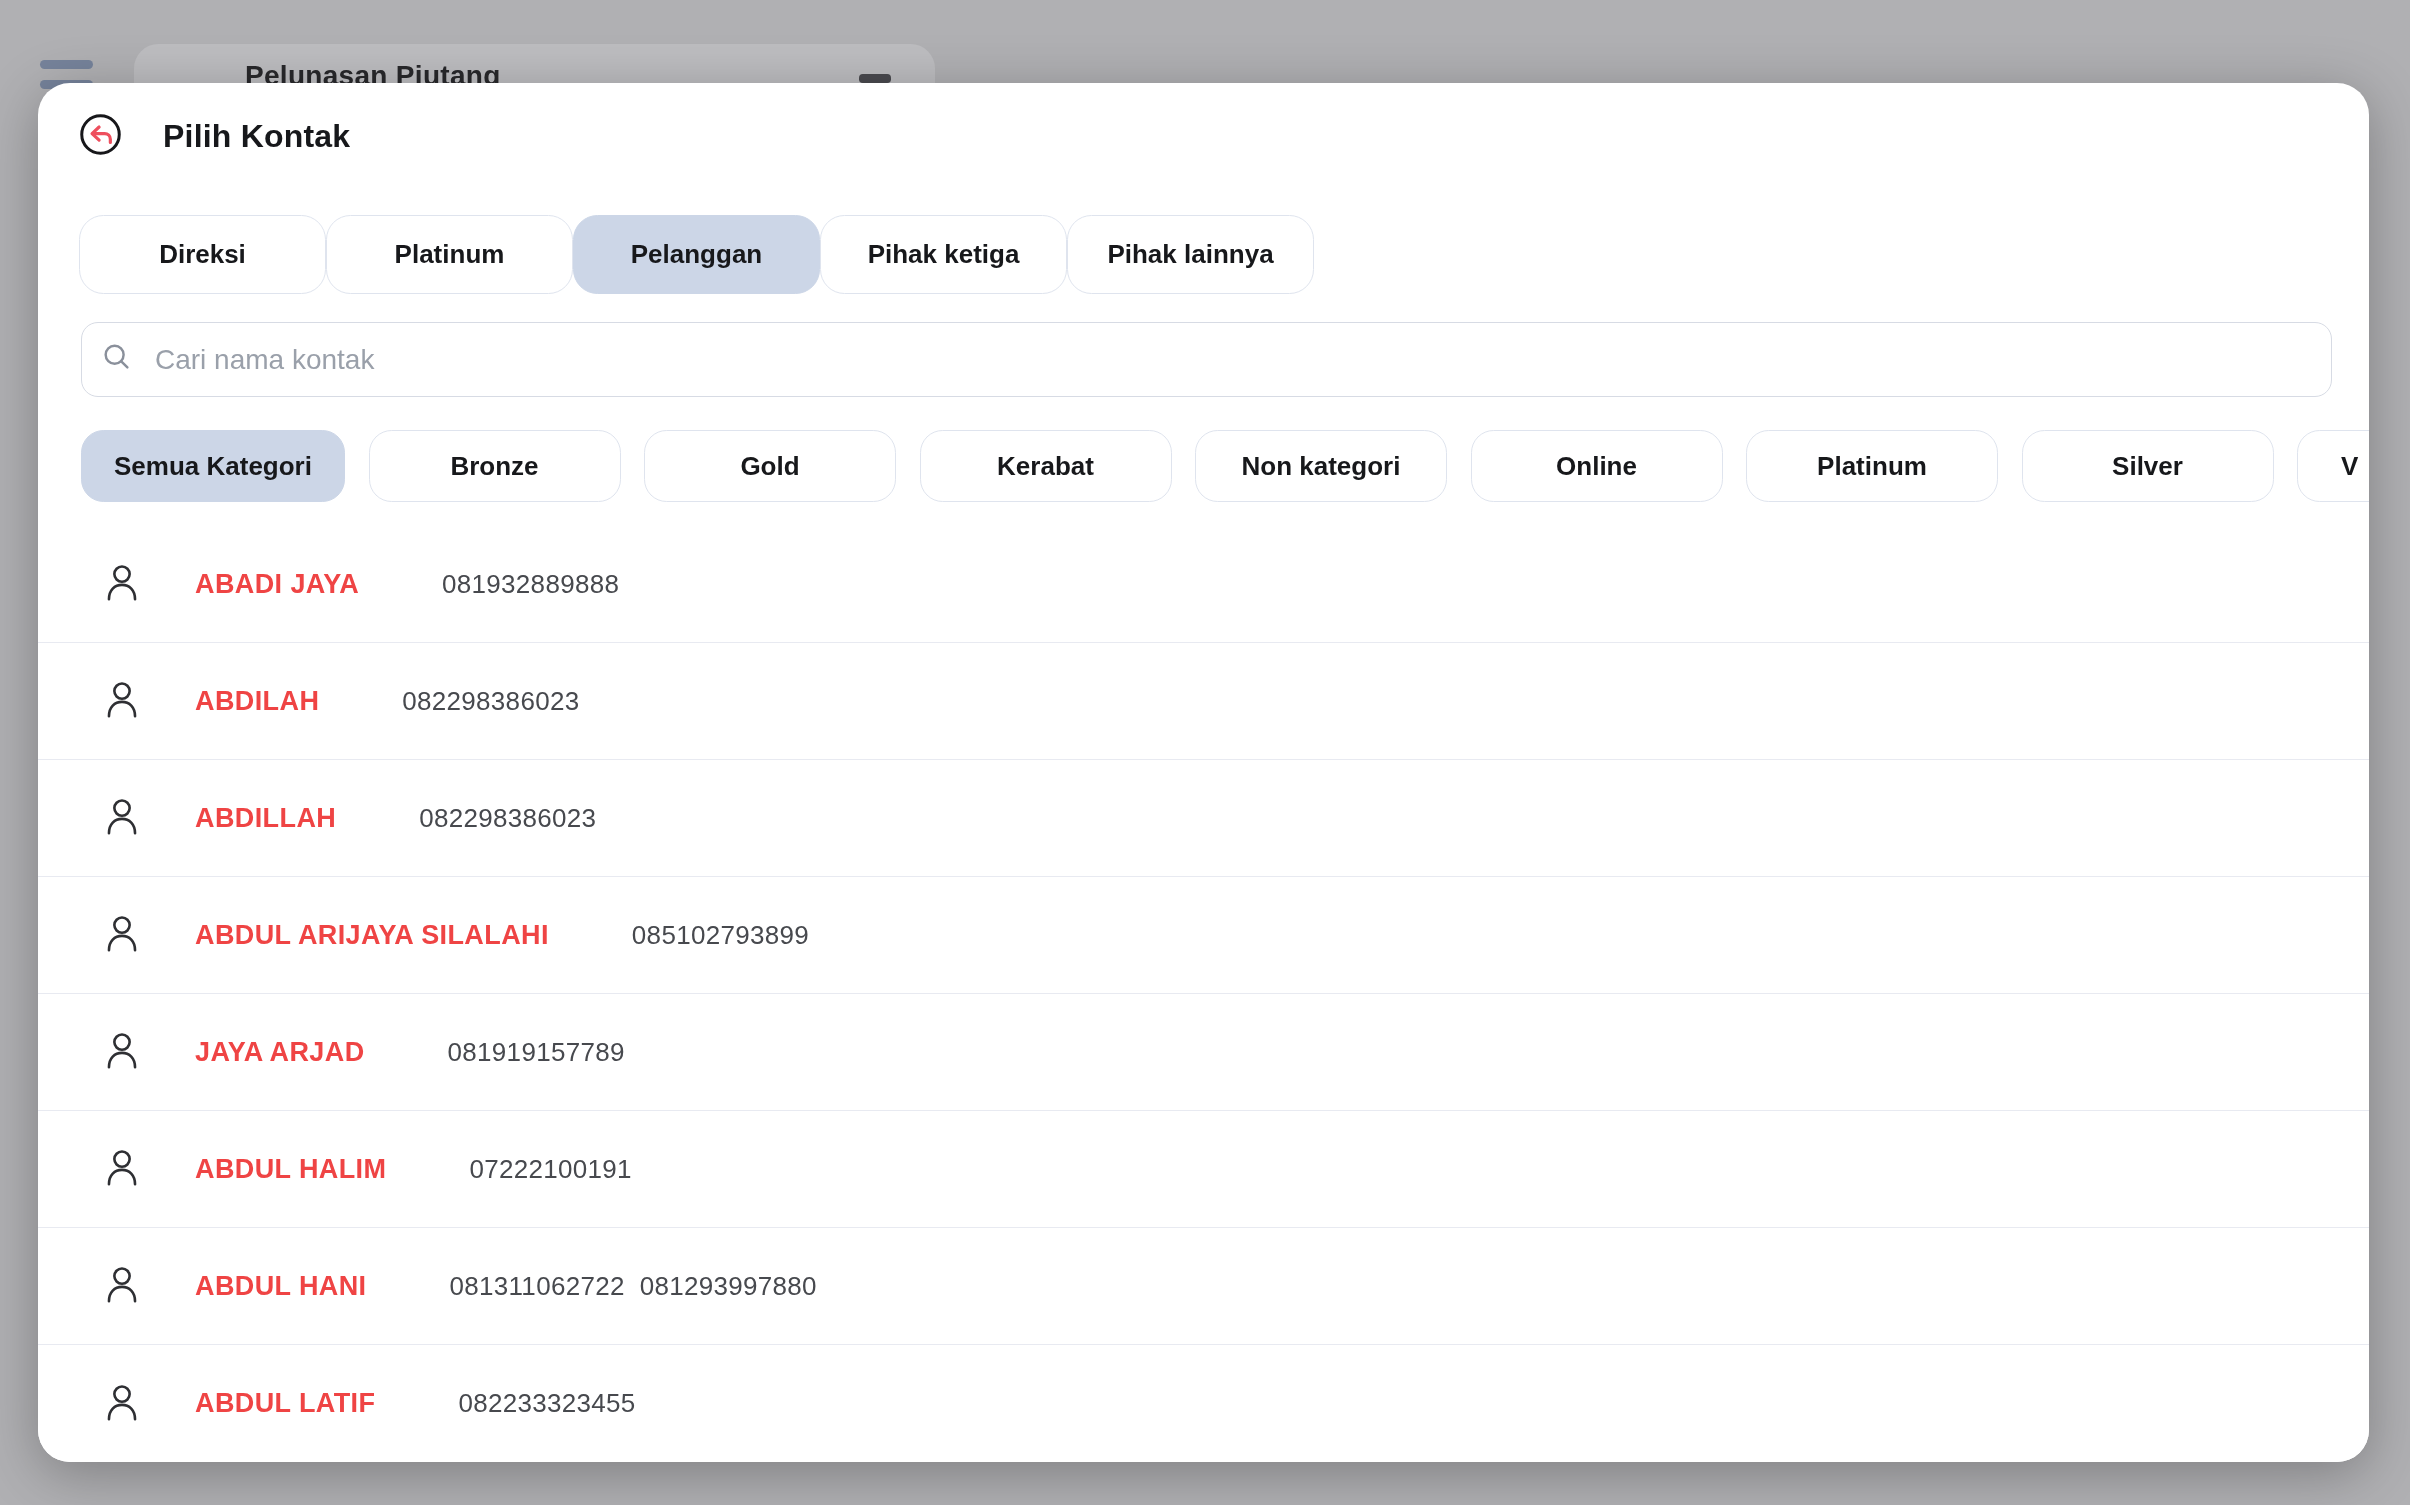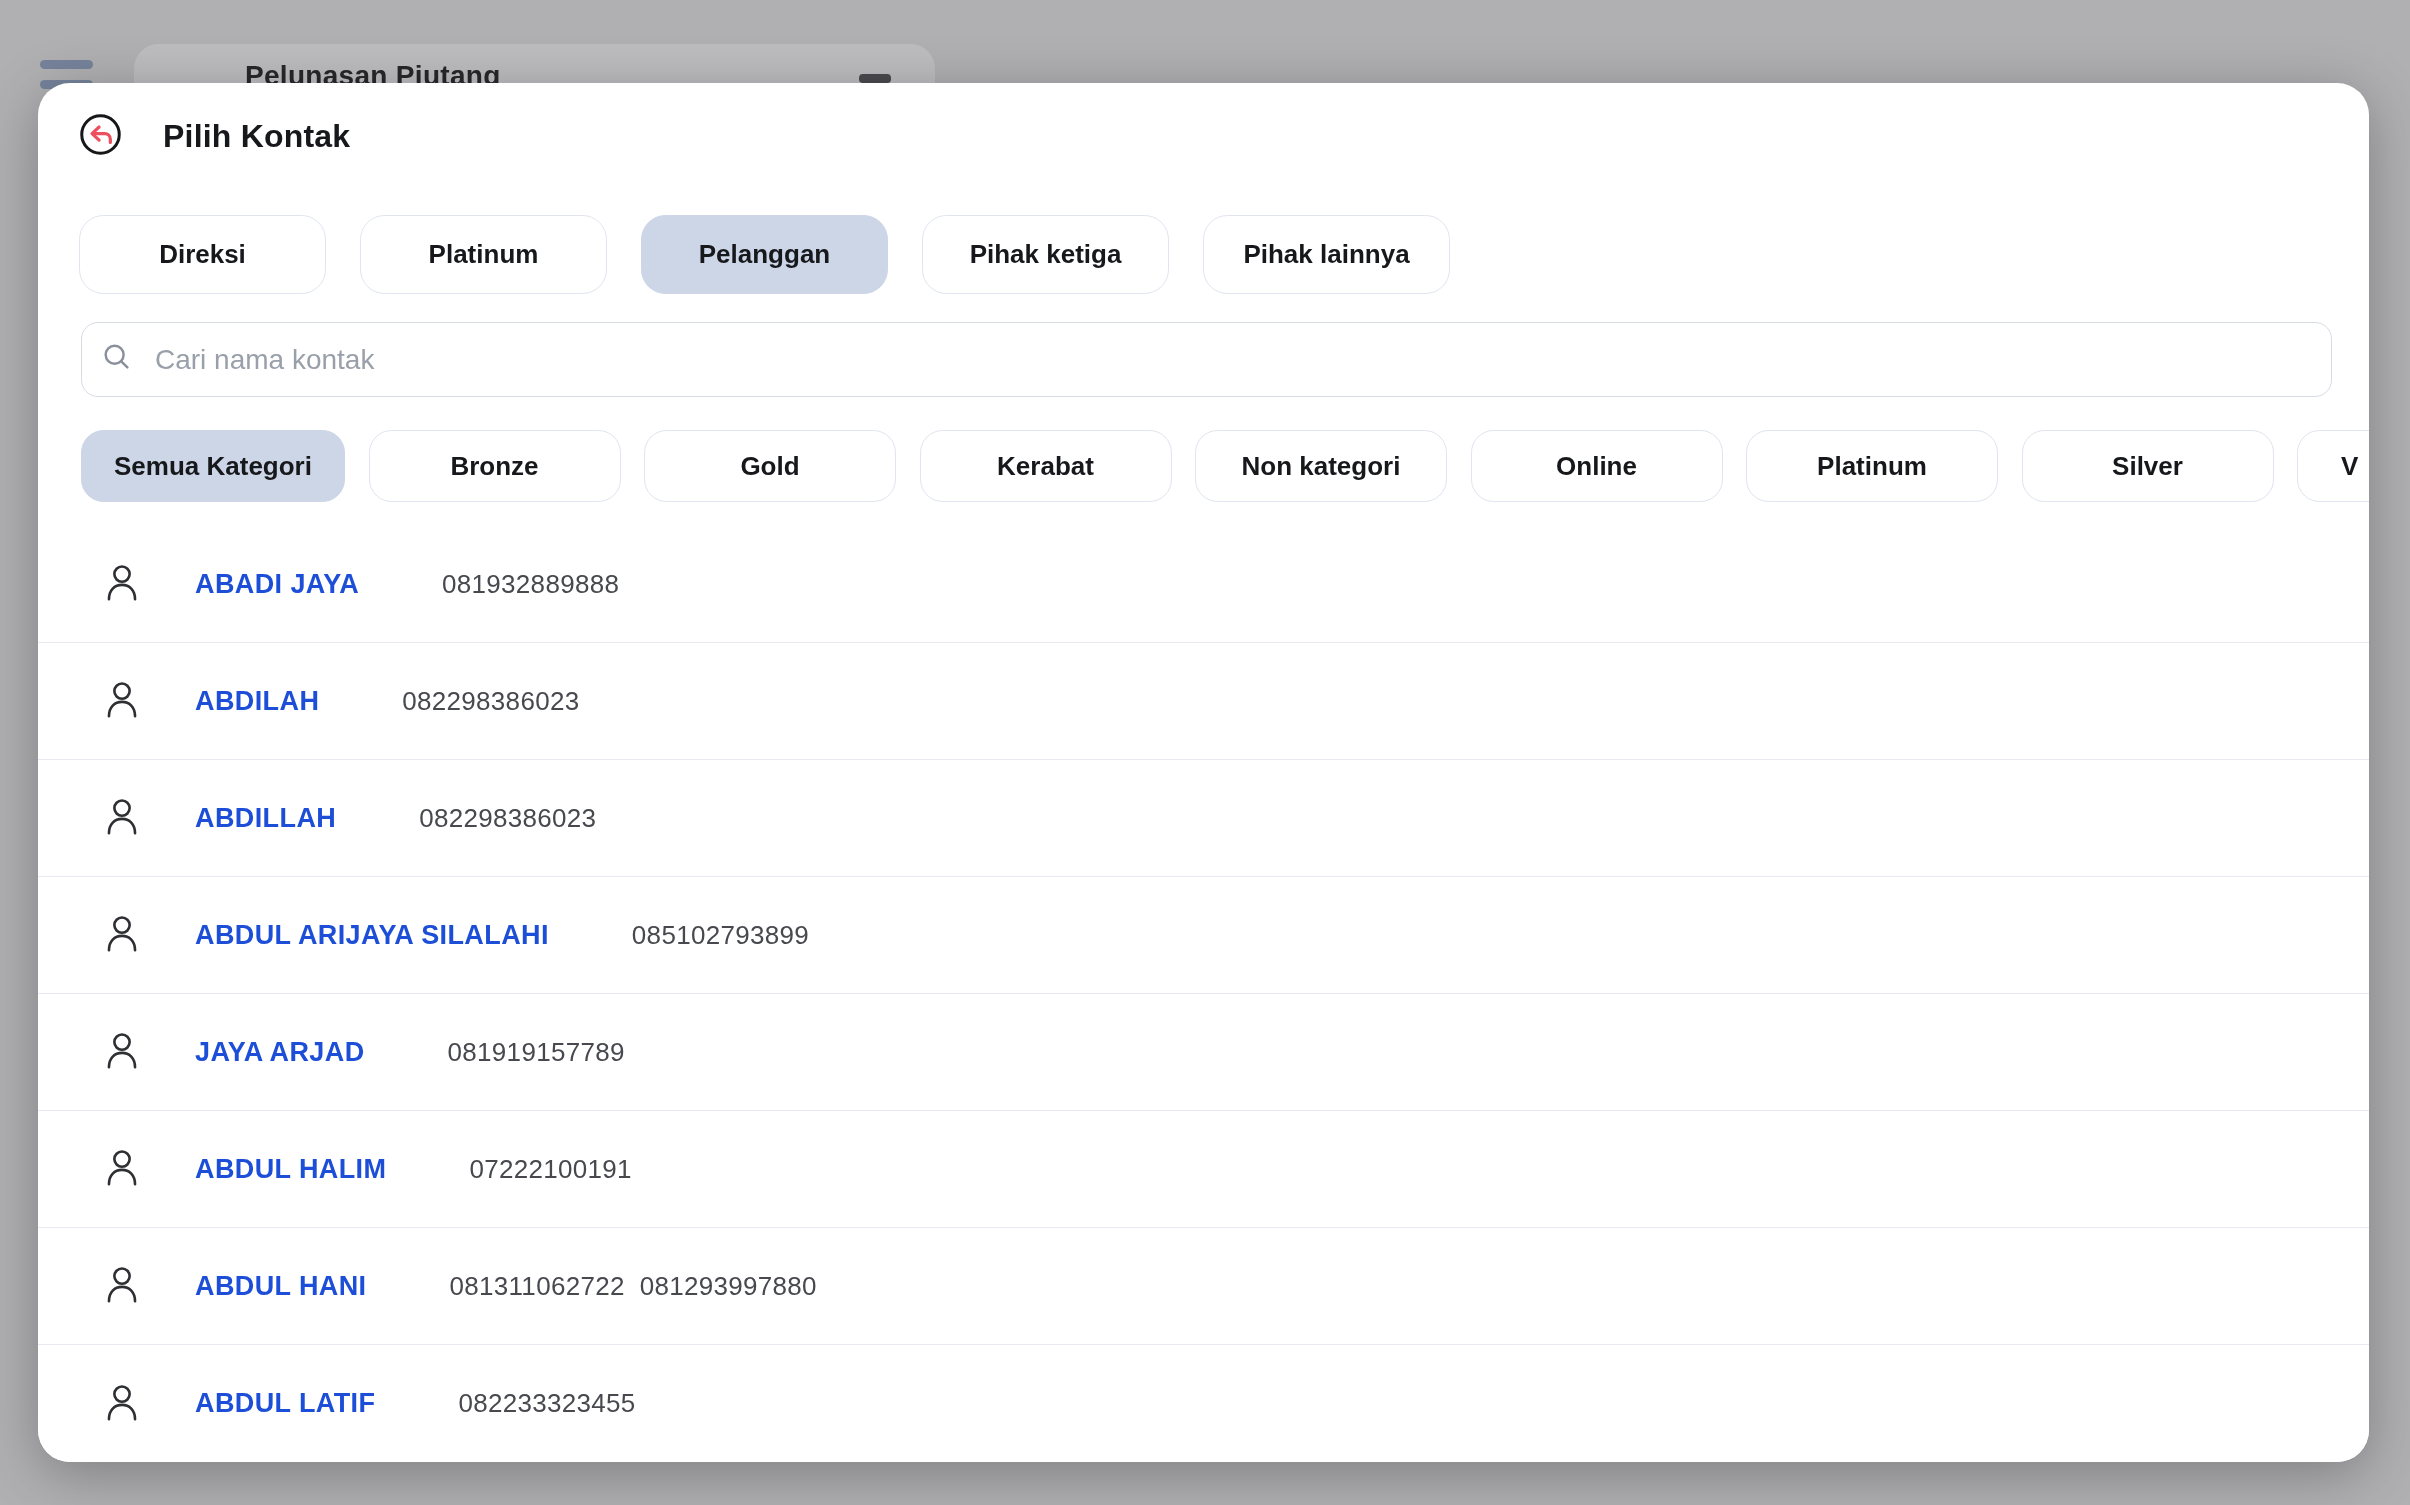--- a/index.html
+++ b/index.html
@@ -26,21 +26,21 @@
   .modal{position:absolute; left:38px; top:83px; width:2331px; height:1379px;
          background:var(--modal-bg); border-radius:32px; overflow:hidden;
          box-shadow:0 11.3px 56px rgba(0,0,0,.28);}
 
   .modal-header{position:absolute; left:0; top:0; width:100%; height:104px;}
   .back-btn{position:absolute; left:40px; top:29px; width:45px; height:45px;
             background:none; border:none; cursor:pointer; padding:0;}
   .modal-title{position:absolute; left:125px; top:35px; font-size:32px; font-weight:700;
                color:var(--text1); letter-spacing:0.2px;}
 
-  .type-tabs{position:absolute; left:41px; top:132px; display:flex; gap:34px;}
+  .type-tabs{position:absolute; left:41px; top:132px; display:flex; }
   .pill{height:79px; min-width:247px; padding:0 28px; display:flex; align-items:center; justify-content:center;
         background:#fff; border:1.9px solid var(--pill-border); border-radius:24.5px;
         font-family:"Liberation Sans", sans-serif; font-size:26px; font-weight:700; color:var(--text1);
         cursor:pointer; white-space:nowrap;}
   .pill.selected{background:var(--selected); border-color:var(--selected);}
 
   .search-box{position:absolute; left:43px; top:239px; width:2251px; height:75px;
               border:1.9px solid #d7dbe4; border-radius:17px; display:flex; align-items:center;
               background:#fff; padding-left:18px;}
   .search-box svg{flex:0 0 auto;}
@@ -53,21 +53,21 @@
   .chip{height:72px; min-width:252px; border-radius:22.6px;}
   .chip.first{min-width:264px;}
   .chip.partial{justify-content:flex-start; padding-left:43px;}
 
   .contact-list{position:absolute; left:0; top:443px; width:100%; bottom:0;
                 display:flex; flex-direction:column;}
   .contact-row{height:117px; display:flex; align-items:center; padding-left:66px;
                background:#fff; border:none; cursor:pointer; text-align:left;
                font-family:"Liberation Sans", sans-serif;}
   .contact-row:not(:last-child){border-bottom:1.9px solid var(--divider);}
-  .contact-row .name{margin-left:55px; font-size:27px; font-weight:700; color:#1d4ed8; letter-spacing:0.4px; white-space:nowrap;}
+  .contact-row .name{margin-left:55px; font-size:27px; font-weight:700; color:#ef4444; letter-spacing:0.4px; white-space:nowrap;}
   .contact-row .phone{margin-left:83px; font-size:26px; font-weight:400; color:var(--text2);
                       letter-spacing:0.3px; white-space:pre;}
 </style>
 </head>
 <body>
 
 <div class="backdrop">
   <div>
     <div class="ham-bar b1"></div>
     <div class="ham-bar b2"></div>

